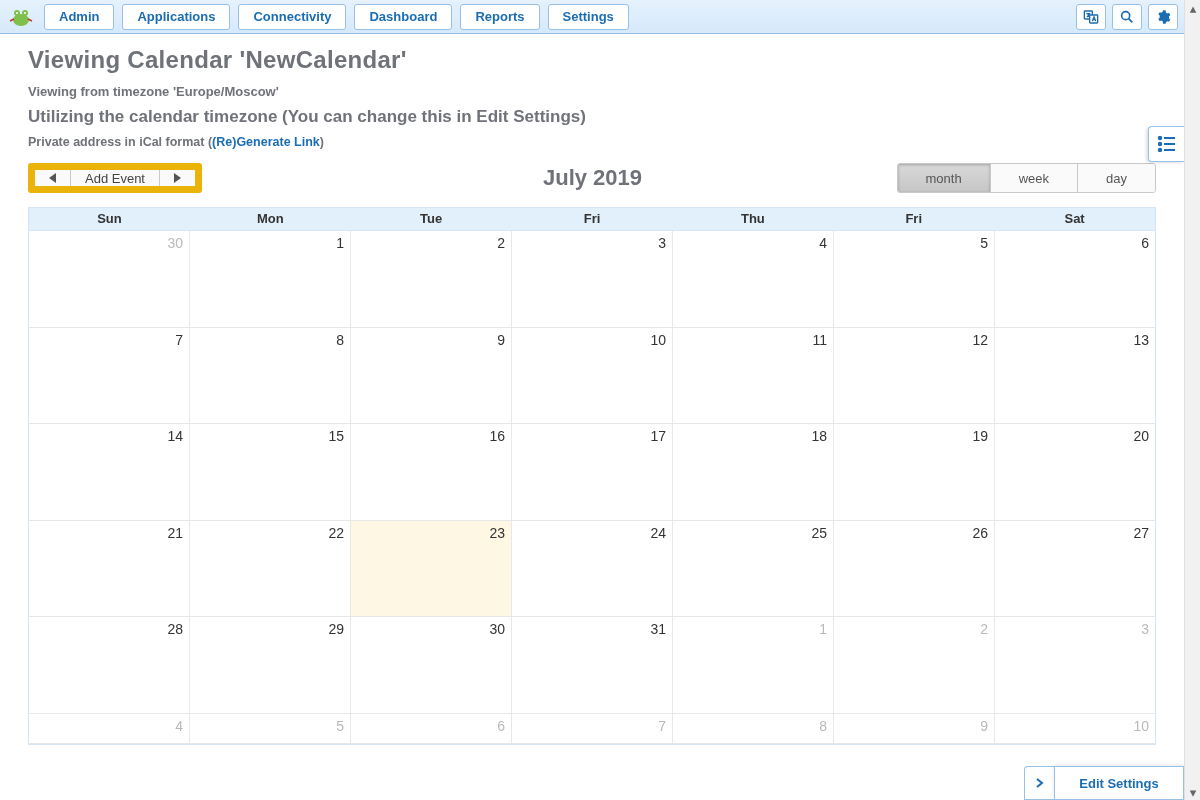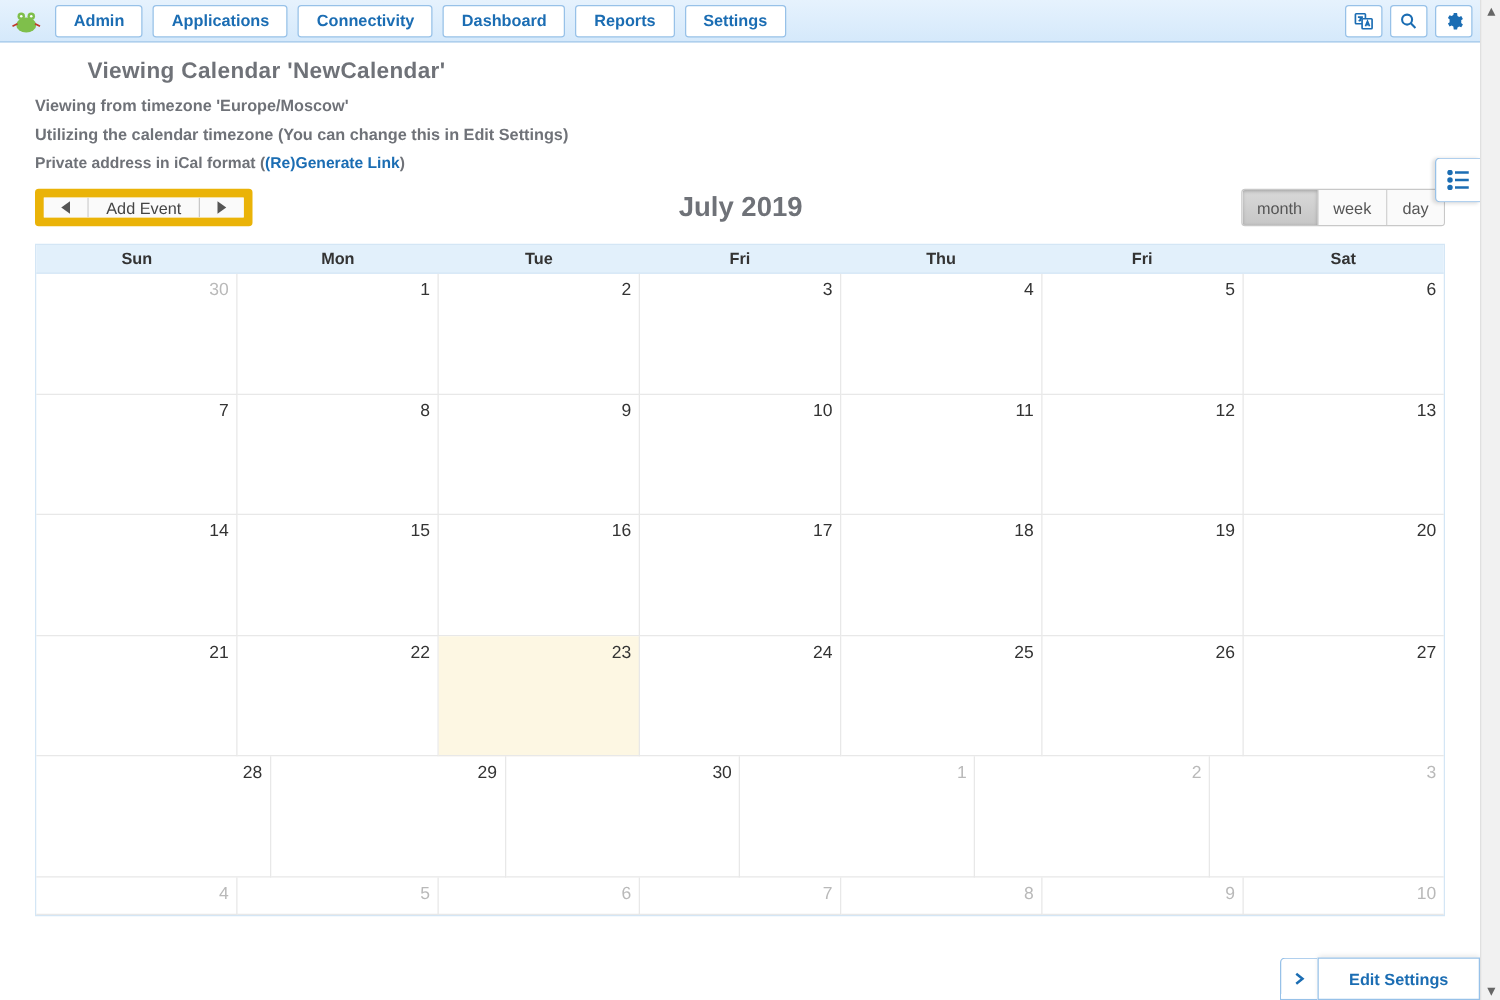--- a/index.html
+++ b/index.html
@@ -15,33 +15,33 @@
             background:linear-gradient(#e6f2fd,#d5e9fb); border-bottom:1px solid #97c1e8; padding:0 6px;}
   .logo { width:30px; height:22px; display:flex; align-items:center; justify-content:center; margin-right:4px;}
   .navbtn { margin:0 4px; padding:0 14px; line-height:24px; height:26px; border:1px solid #97c1e8; border-radius:3px;
             background:#fff; color:#1b6db3; font-weight:700; font-size:13px; cursor:pointer;}
   .topbar-spacer{flex:1;}
   .iconbtn { width:30px; height:26px; margin-left:6px; border:1px solid #97c1e8; border-radius:3px; background:#fff;
              color:#1b6db3; display:flex; align-items:center; justify-content:center; cursor:pointer;}
   .iconbtn svg, .logo svg { display:block;}
   
   .page { position:absolute; left:0; right:16px; top:34px; bottom:0; padding:12px 28px 0 28px; }
-  h1 { font-size:18px; color:#6f7278; font-weight:700; letter-spacing:.3px;margin-left:42px;}
+  h1 { font-size:24px; color:#6f7278; font-weight:700; letter-spacing:.3px;}
   .sub { font-size:13px; font-weight:700; color:#6f7278; margin-top:10px;}
-  .sub2 { font-size:13px; font-weight:700; color:#6f7278; margin-top:8px;}
+  .sub2 { font-size:17px; font-weight:700; color:#6f7278; margin-top:8px;}
   .sub3 { font-size:12.5px; font-weight:700; color:#6f7278; margin-top:8px;}
   .sub3 a { color:#1b6db3; cursor:pointer; text-decoration:none;}
   
   .calrow { margin-top:14px; position:relative; height:32px;}
   .btngrp { position:absolute; left:0; top:0; display:flex; height:30px; border:7px solid #eab308; border-radius:3px; overflow:hidden;}
   .btngrp button{ background:#fafafa; border:none; border-right:1px solid #c8c8c8; padding:0 14px; font-size:13px; color:#444; cursor:pointer; display:flex; align-items:center;}
   .btngrp button:last-child{border-right:none;}
   .calrow h2{ position:absolute; left:1px; right:0; text-align:center; font-size:22px; color:#6f7278; font-weight:700; line-height:30px;}
   .viewsel { position:absolute; right:0; top:0; display:flex; height:30px; border:1px solid #c8c8c8; border-radius:3px; overflow:hidden;}
-  .viewsel button{ background:#fafafa; border:none; border-right:1px solid #c8c8c8; padding:0 12px; font-size:13px; color:#555; cursor:pointer;}
+  .viewsel button{ background:#fafafa; border:none; border-right:1px solid #c8c8c8; padding:0 28px; font-size:13px; color:#555; cursor:pointer;}
   .viewsel button:last-child{border-right:none;}
   .viewsel button.active{ background:linear-gradient(#d9d9d9,#c6c6c6); box-shadow:inset 0 1px 3px rgba(0,0,0,.25);}
   
   .cal { margin-top:12px; width:100%; border:1px solid #d4e6f5;}
   .cal-head { display:flex; background:#e2f0fb; border-bottom:1px solid #d4e6f5;}
   .cal-head div{ flex:1; text-align:center; font-weight:700; color:#333; line-height:22px; font-size:13px;}
   .cal-body{}
   .wkrow { display:flex; height:96.5px;}
   .wkrow.last{height:30px;}
   .daycell{ flex:1; border-right:1px solid #e8e8e8; border-bottom:1px solid #e8e8e8; padding:4px 6px; text-align:right; font-size:14px; color:#333; position:relative; cursor:pointer;}
@@ -175,20 +175,21 @@
             <div class="daycell today">23</div>
             <div class="daycell">24</div>
             <div class="daycell">25</div>
             <div class="daycell">26</div>
             <div class="daycell">27</div>
           </div>
           <div class="wkrow">
             <div class="daycell">28</div>
             <div class="daycell">29</div>
             <div class="daycell">30</div>
+            <div class="daycell">31</div>
             <div class="daycell other">1</div>
             <div class="daycell other">2</div>
             <div class="daycell other">3</div>
           </div>
           <div class="wkrow last">
             <div class="daycell other">4</div>
             <div class="daycell other">5</div>
             <div class="daycell other">6</div>
             <div class="daycell other">7</div>
             <div class="daycell other">8</div>

